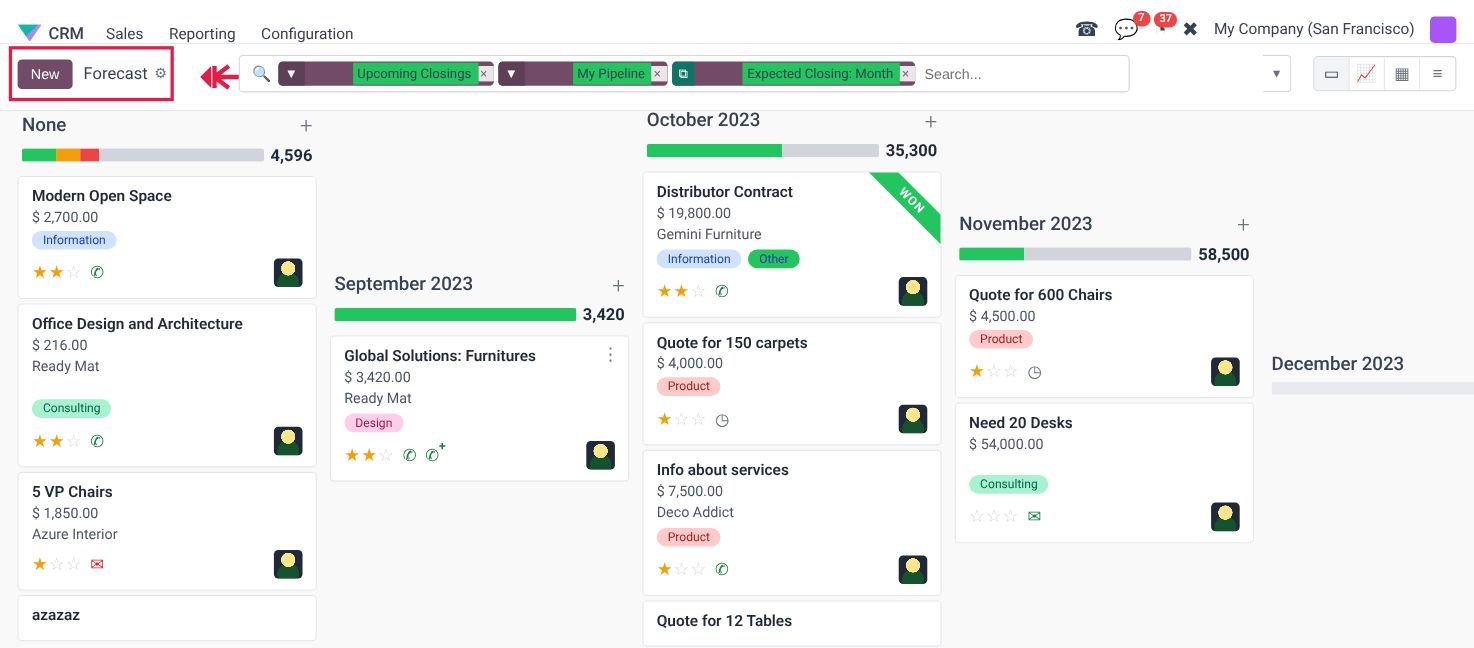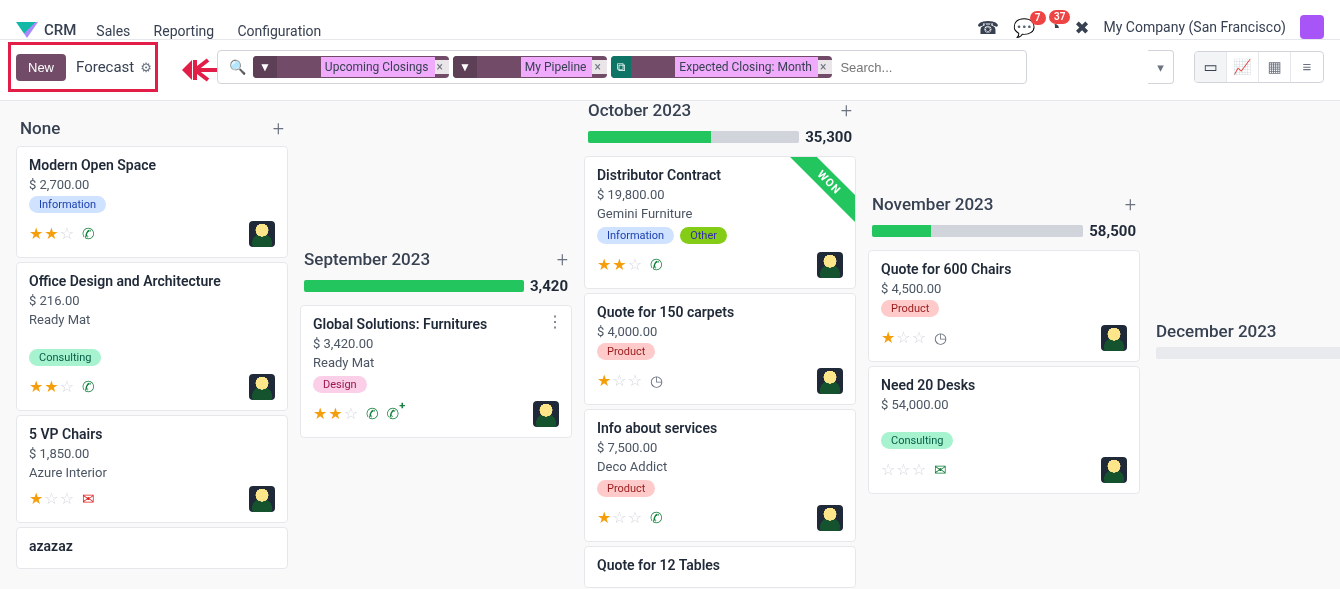--- a/index.html
+++ b/index.html
@@ -21,21 +21,21 @@
   .highlight-box { position:absolute; left:8px; top:2px; width:150px; height:50px; border:3px solid #e11d48; pointer-events:none;}
   .arrow-annot { position:absolute; left:180px; top:10px; pointer-events:none;}
   .newbtn { background:#714b67; color:#fff; border:none; padding:6px 12px; border-radius:4px; font-size:13px; font-weight:500; cursor:pointer;}
   .pagename { margin-left:10px; font-size:15px; color:#374151;}
   .gear-small { margin-left:6px; color:#6b7280; cursor:pointer; font-size:13px;}
 
   .searchwrap { margin-left: auto; margin-right: auto; display:flex; align-items:center; border:1px solid #d1d5db; border-radius:4px; height:34px; padding:0 6px; background:#fff; min-width:630px; position:relative; left:-30px;}
   .search-ico { color:#6b7280; margin:0 6px; font-size:14px;}
   .chip { display:inline-flex; align-items:center; background:#714b67; color:#fff; border-radius:4px; font-size:12px; margin-right:4px; overflow:hidden;}
   .chip .chip-ico { background:#5d3f56; padding:4px 6px; display:inline-flex; align-items:center;}
-  .chip .chip-txt { padding:3px 6px 3px 4px; background:#f0abfc; color:#374151;margin-left:44px;}
+  .chip .chip-txt { padding:3px 6px 3px 4px; background:#22c55e; color:#374151;margin-left:44px;}
   .chip .chip-x { padding:0 6px 0 2px; cursor:pointer; color:#6b7280; background:#e9e5e8;}
   .chip.group .chip-ico { background:#0e7566;}
   .searchinput { border:none; outline:none; font-size:13px; flex:1; padding:4px; color:#374151;}
   .search-dd { border:1px solid #d1d5db; border-left:none; height:34px; width:26px; display:flex; align-items:center; justify-content:center; border-radius:0 4px 4px 0; cursor:pointer; color:#6b7280; margin-left:-4px; background:#fff;}
 
   .viewswitch { display:flex; gap:0; border:1px solid #d1d5db; border-radius:4px; overflow:hidden; background:#fff;}
   .viewbtn { width:32px; height:30px; display:flex; align-items:center; justify-content:center; cursor:pointer; color:#6b7280; font-size:15px; border-right:1px solid #e5e7eb;}
   .viewbtn:last-child{border-right:none;}
   .viewbtn.active { background:#f3f4f6; color:#374151;}
 
@@ -55,21 +55,21 @@
   .card-title { font-weight:600; font-size:14px; color:#1f2937; margin-bottom:4px;}
   .card-amt { color:#4b5563; font-size:13px; margin-bottom:4px;}
   .card-cust { color:#4b5563; font-size:13px; margin-bottom:6px;}
   .tags { display:flex; gap:6px; margin-bottom:8px; flex-wrap:wrap;}
   .tag { font-size:11px; padding:2px 10px; border-radius:10px;}
   .tag.information{background:#cfe2ff; color:#1e40af;}
   .tag.consulting{background:#a7f3d0; color:#065f46;margin-top:16px;}
   .tag.design{background:#fbcfe8; color:#9d174d;}
   .tag.services{background:#fef08a; color:#854d0e;}
   .tag.product{background:#fecaca; color:#991b1b;}
-  .tag.other{background:#84cc16; color:#3730a3;}
+  .tag.other{background:#22c55e; color:#3730a3;}
   .cardfoot { display:flex; align-items:center; justify-content:space-between;}
   .footleft { display:flex; align-items:center; gap:8px;}
   .stars { display:flex; gap:1px;}
   .star { font-size:16px; color:#d1d5db; cursor:pointer; line-height:1;}
   .star.on { color:#f59e0b;}
   .footico { color:#15803d; font-size:15px; cursor:pointer;}
   .footico.red { color:#dc2626;}
   .footico.grey { color:#6b7280;}
   .avatar { width:26px; height:26px; border-radius:4px; background:#1f2937; display:inline-block; position:relative; overflow:hidden;}
   .avatar::after{content:""; position:absolute; inset:0; background: radial-gradient(circle at 50% 35%, #fde68a 0 30%, transparent 31%), radial-gradient(circle at 50% 85%, #14532d 0 38%, transparent 39%);}
@@ -136,20 +136,29 @@
     <div class="viewbtn">≡</div>
   </div>
 </div>
 
 <div class="board" id="board">
     <div class="col">
       <div class="colhead">
         <span class="coltitle">None</span>
         <span class="plus">+</span>
       </div>
+      <div class="progressrow">
+        <div class="pbar">
+          <div class="pseg green" style="width:14%"></div>
+          <div class="pseg orange" style="width:10%"></div>
+          <div class="pseg red" style="width:8%"></div>
+          <div class="pseg grey" style="width:68%"></div>
+        </div>
+        <span class="ptotal">4,596</span>
+      </div>
       <div class="card">
         <div class="card-title">Modern Open Space</div>
         <div class="card-amt">$ 2,700.00</div>
         <div class="tags">
           <span class="tag information">Information</span>
         </div>
         <div class="cardfoot">
           <div class="footleft">
             <span class="stars">
               <span class="star on">★</span>

